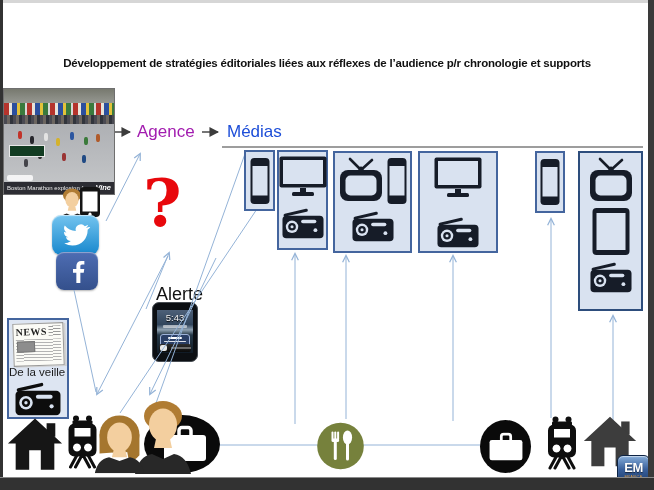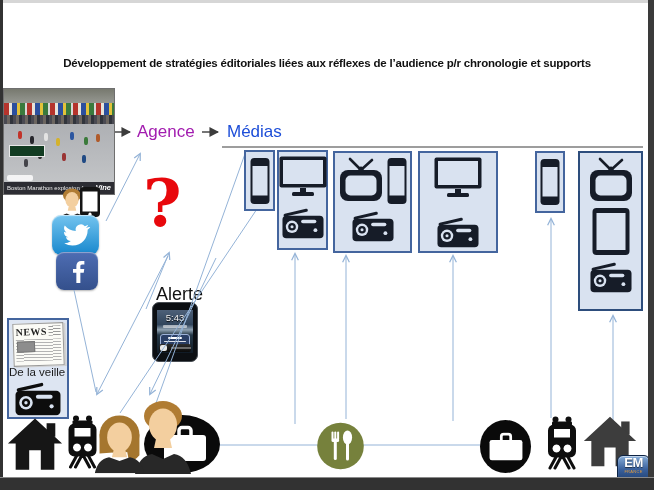--- a/index.html
+++ b/index.html
@@ -98,21 +98,21 @@
   .restaurant{left:317px;top:422px;}
   .bcircle{left:480px;top:420px;width:51px;height:53px;border-radius:50%;background:#0a0a0a;
     display:flex;align-items:center;justify-content:center;}
   .train2{left:544px;top:416px;color:#0e0e0e;}
   .house2{left:582px;top:414px;color:#3d3d3d;}
 
   
   .emlogo{left:617px;top:455px;width:31px;height:30px;border-radius:6px;
     background:linear-gradient(#86add9 0%,#39609c 45%,#16335f 100%);
     border:1px solid #0d2344;box-shadow:inset 0 1px 1px rgba(255,255,255,.55);text-align:center;}
-  .em-text{color:#fff;font-weight:bold;font-size:13px;line-height:1;letter-spacing:-.5px;text-shadow:0 1px 1px rgba(0,0,0,.6);}
+  .em-text{color:#fff;font-weight:bold;font-size:13px;line-height:1;margin-top:5px;letter-spacing:-.5px;text-shadow:0 1px 1px rgba(0,0,0,.6);}
   .em-sub{color:#e09a3c;font-size:4px;line-height:1.4;letter-spacing:.3px;}
 
   .arrows{left:0;top:0;pointer-events:none;}
   .defs{position:absolute;width:0;height:0;overflow:hidden;}
 </style>
 </head>
 <body>
 
 <svg class="defs" aria-hidden="true">
   <defs>

